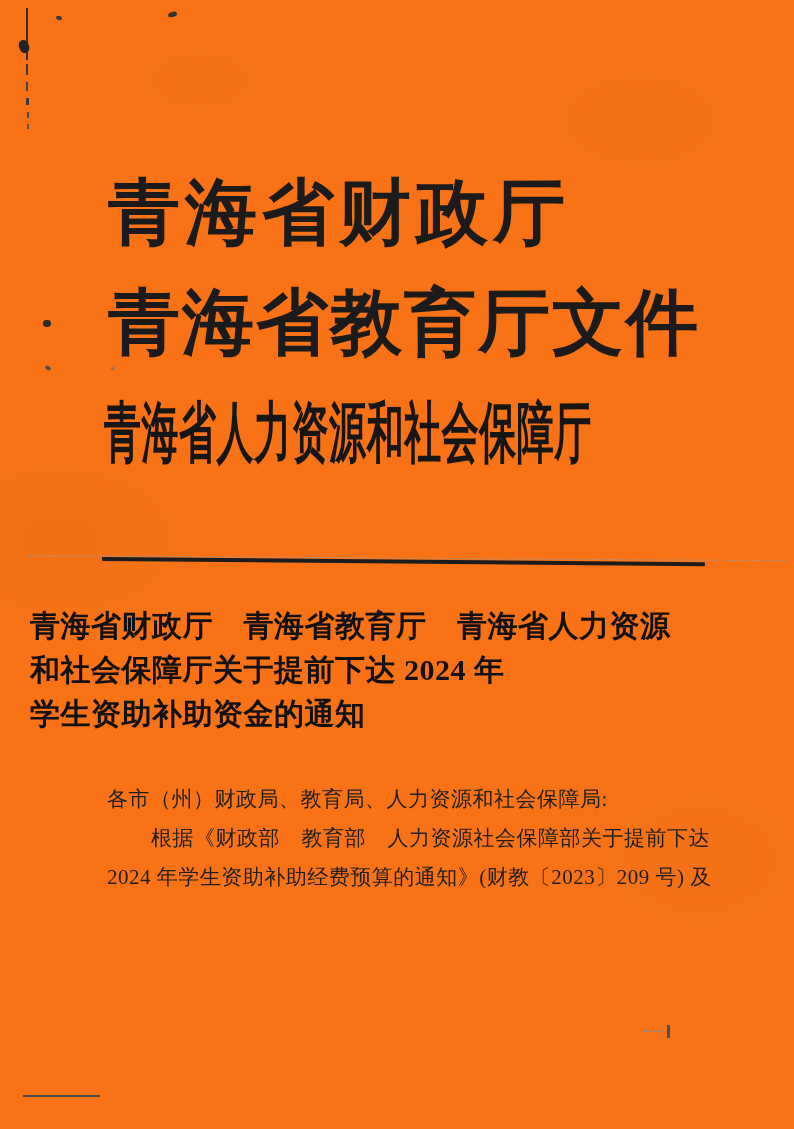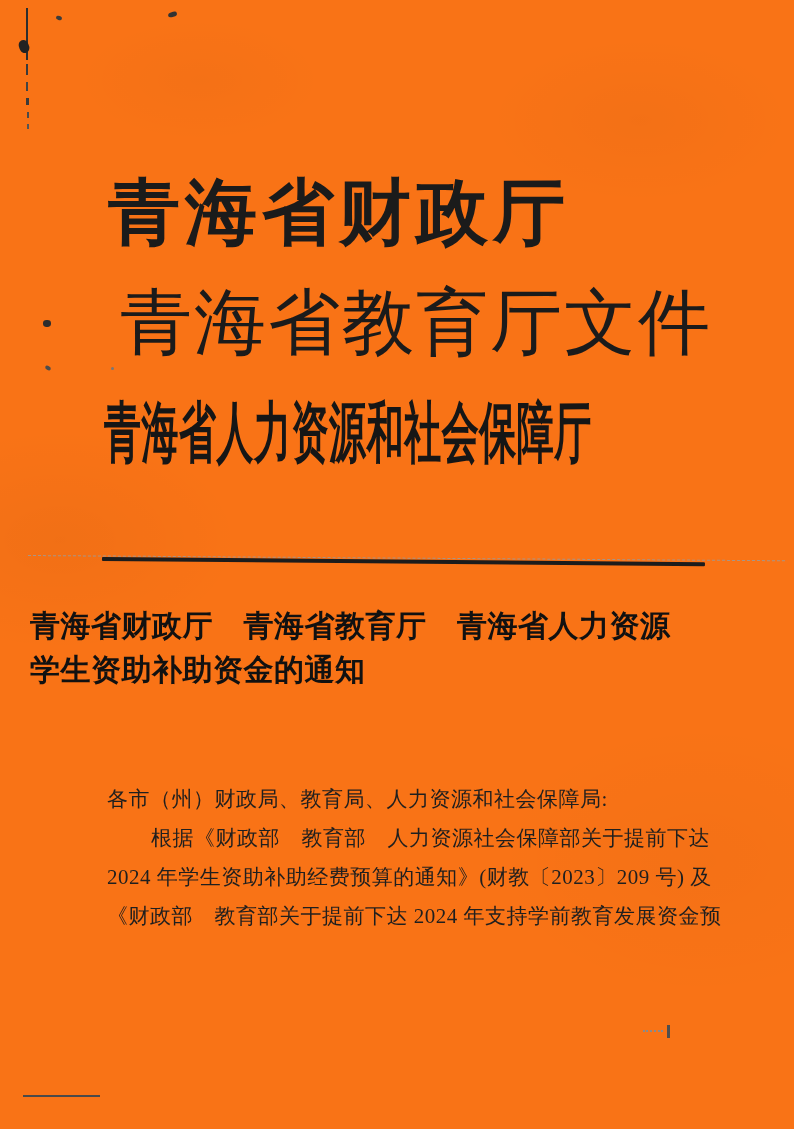--- a/index.html
+++ b/index.html
@@ -24,22 +24,22 @@
   }
 
   
   .lh1 {
     position: absolute; left: 108px; top: 176px;
     font-size: 72px; font-weight: bold; letter-spacing: 5px;
     white-space: nowrap; color: #1b1b1b; line-height: 1.05;
   }
   .lh2 {
     position: absolute; left: 108px; top: 286px;
-    font-size: 72px; font-weight: normal; letter-spacing: 2px;
-    white-space: nowrap; color: #1b1b1b; line-height: 1.05; margin-left: 12px;
+    font-size: 72px; font-weight: bold; letter-spacing: 2px;
+    white-space: nowrap; color: #1b1b1b; line-height: 1.05;
   }
   .lh3 {
     position: absolute; left: 104px; top: 398px;
     font-size: 66px; font-weight: bold; letter-spacing: 1px;
     white-space: nowrap; color: #161616; line-height: 1.05;
     transform: scaleX(0.56); transform-origin: left top;
   }
   .doc-number {
     position: absolute; left: 286px; top: 528px;
     font-size: 24px; letter-spacing: 2px; color: #222;
@@ -118,23 +118,23 @@
   <div class="lh1">青海省财政厅</div>
   <div class="lh2">青海省教育厅文件</div>
   <div class="lh3">青海省人力资源和社会保障厅</div>
 
 
   <div class="sep-faint"></div>
   <div class="sep-thick"></div>
 
   <div class="title">
     <div>青海省财政厅　青海省教育厅　青海省人力资源</div>
+    <div>和社会保障厅关于提前下达 2024 年</div>
     <div>学生资助补助资金的通知</div>
   </div>
 
   <div class="body-text">
     <div class="bline">各市（州）财政局、教育局、人力资源和社会保障局:</div>
     <div class="bline indent">根据《财政部　教育部　人力资源社会保障部关于提前下达</div>
     <div class="bline">2024 年学生资助补助经费预算的通知》(财教〔2023〕209 号) 及</div>
-    <div class="bline">《财政部　教育部关于提前下达 2024 年支持学前教育发展资金预</div>
   </div>
 
 </div>
 
 </body></html>

